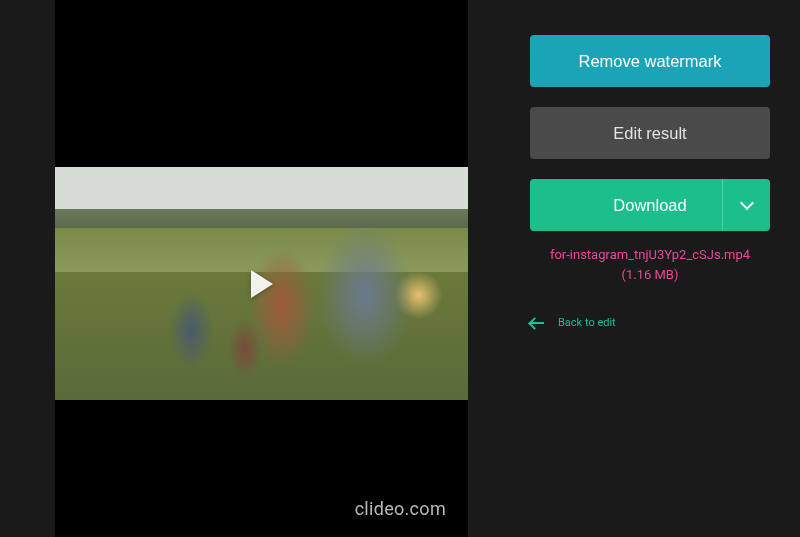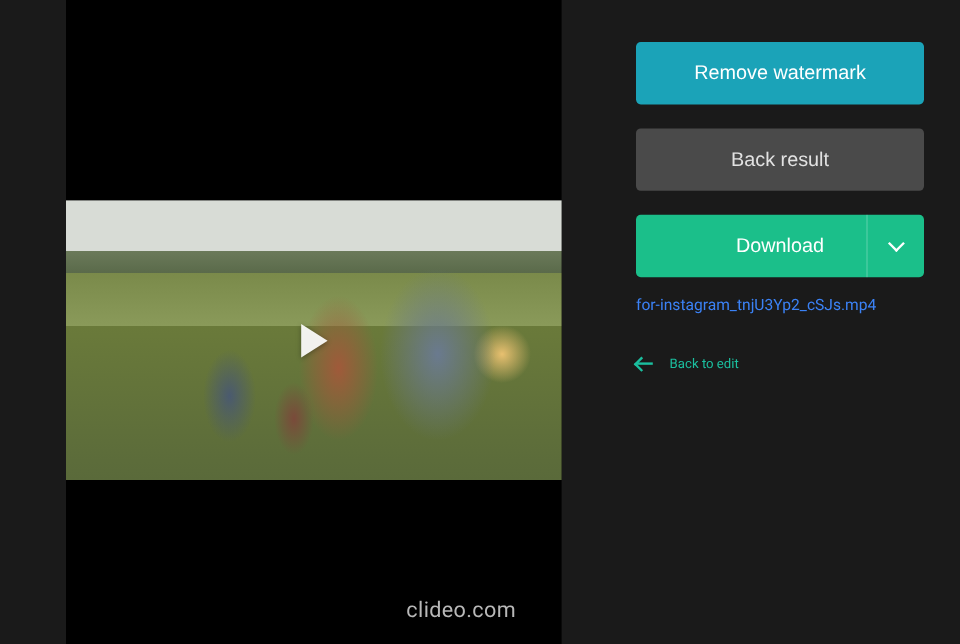--- a/index.html
+++ b/index.html
@@ -49,21 +49,21 @@
     width: 0;
     height: 0;
     border-left: 22px solid rgba(255,255,255,0.92);
     border-top: 14px solid transparent;
     border-bottom: 14px solid transparent;
     filter: drop-shadow(0 1px 2px rgba(0,0,0,0.35));
   }
   .watermark {
     position: absolute;
     bottom: 18px;
-    right: 38px;
+    right: 22px;
     color: #b8b8b8;
     font-size: 18px;
     font-weight: 400;
     letter-spacing: 0.3px;
   }
   .side-panel {
     width: 300px;
     padding: 35px 30px 0 30px;
     display: flex;
     flex-direction: column;
@@ -103,21 +103,22 @@
   }
   .chev-down {
     width: 10px;
     height: 10px;
     border-right: 2px solid #fff;
     border-bottom: 2px solid #fff;
     transform: rotate(45deg);
     margin-top: -4px;
   }
   .file-meta {
-    color: #3b82f6;
+    text-align: center;
+    color: #ec4899;
     font-size: 13px;
     line-height: 1.5;
     margin-top: -6px;
     width: 240px;
   }
   .back-link {
     display: flex;
     align-items: center;
     gap: 14px;
     color: #1bbf9f;
@@ -155,32 +156,33 @@
   </div>
 </div>
 
 <div class="side-panel">
 
   <button class="btn btn-teal">
     <span>Remove watermark</span>
   </button>
 
   <button class="btn btn-gray">
-    <span>Back result</span>
+    <span>Edit result</span>
   </button>
 
   <button class="btn btn-download">
     <span>Download</span>
     <span class="chev-box">
       <span class="chev-down"></span>
     </span>
   </button>
 
   <div class="file-meta">
     <div>for-instagram_tnjU3Yp2_cSJs.mp4</div>
+    <div>(1.16 MB)</div>
   </div>
 
   <div class="back-link">
     <span class="arrow-left"></span>
     <span>Back to edit</span>
   </div>
 
 </div>
 
 </body></html>

